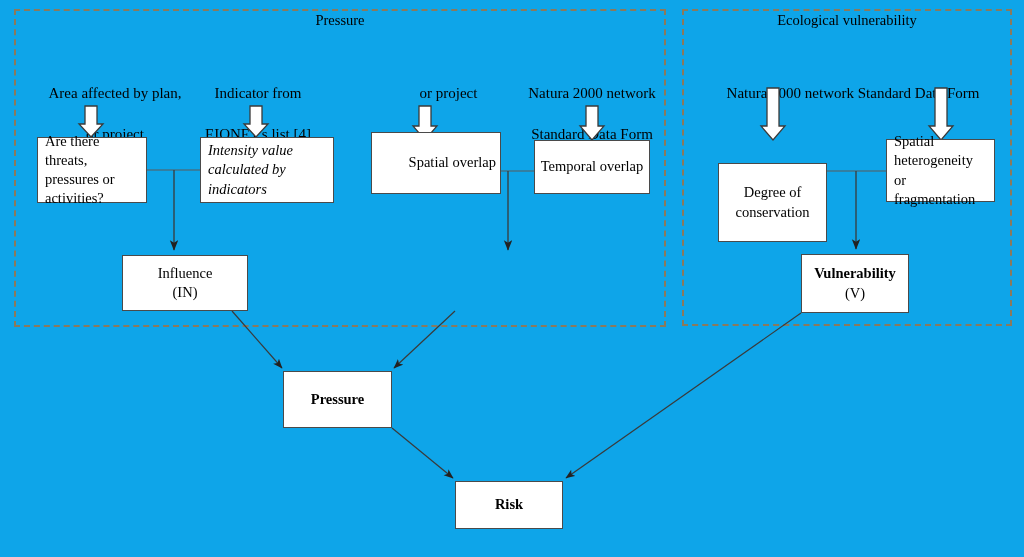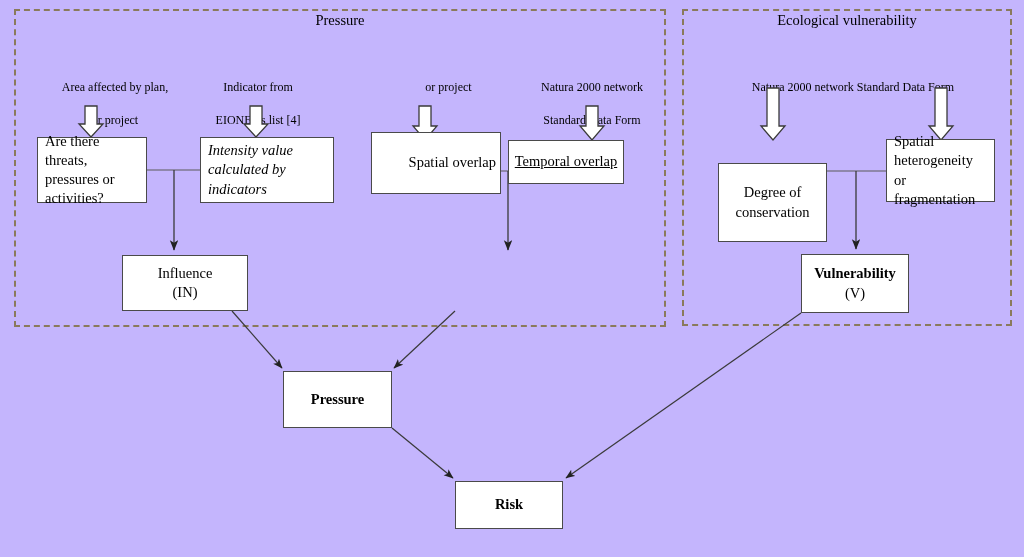--- a/index.html
+++ b/index.html
@@ -8,21 +8,21 @@
     padding: 0;
     background: #ffffff;
   }
   body {
     font-family: "Liberation Serif", "DejaVu Serif", serif;
   }
   #canvas {
     position: relative;
     width: 1024px;
     height: 557px;
-    background: #c4b5fd;
+    background: #0ea5e9;
     overflow: hidden;
   }
   svg.layer {
     position: absolute;
     left: 0;
     top: 0;
     width: 1024px;
     height: 557px;
     pointer-events: none;
   }
@@ -59,21 +59,21 @@
     padding-left: 7px;
   }
   .node-lines {
     width: 100%;
   }
   .node .bold {
     font-weight: bold;
   }
   .src-label {
     position: absolute;
-    font-size: 12px;
+    font-size: 15px;
     line-height: 1.38;
     color: #000;
     text-align: center;
     white-space: pre-line;
   }
 </style>
 </head>
 <body>
 
 <div id="canvas">
@@ -170,21 +170,21 @@
       <div>indicators</div>
     </div>
   </div>
 
   <div class="node" style="left:371px; top:132px; width:130px; height:62px;text-align:right;">
     <div class="node-lines">
       <div>Spatial overlap</div>
     </div>
   </div>
 
-  <div class="node" style="left:508px; top:140px; width:116px; height:44px;text-decoration:underline;">
+  <div class="node" style="left:534px; top:140px; width:116px; height:54px;">
     <div class="node-lines">
       <div>Temporal overlap</div>
     </div>
   </div>
 
   <div class="node" style="left:718px; top:139px; width:109px; height:79px;margin-top:24px;">
     <div class="node-lines">
       <div>Degree of</div>
       <div>conservation</div>
     </div>

